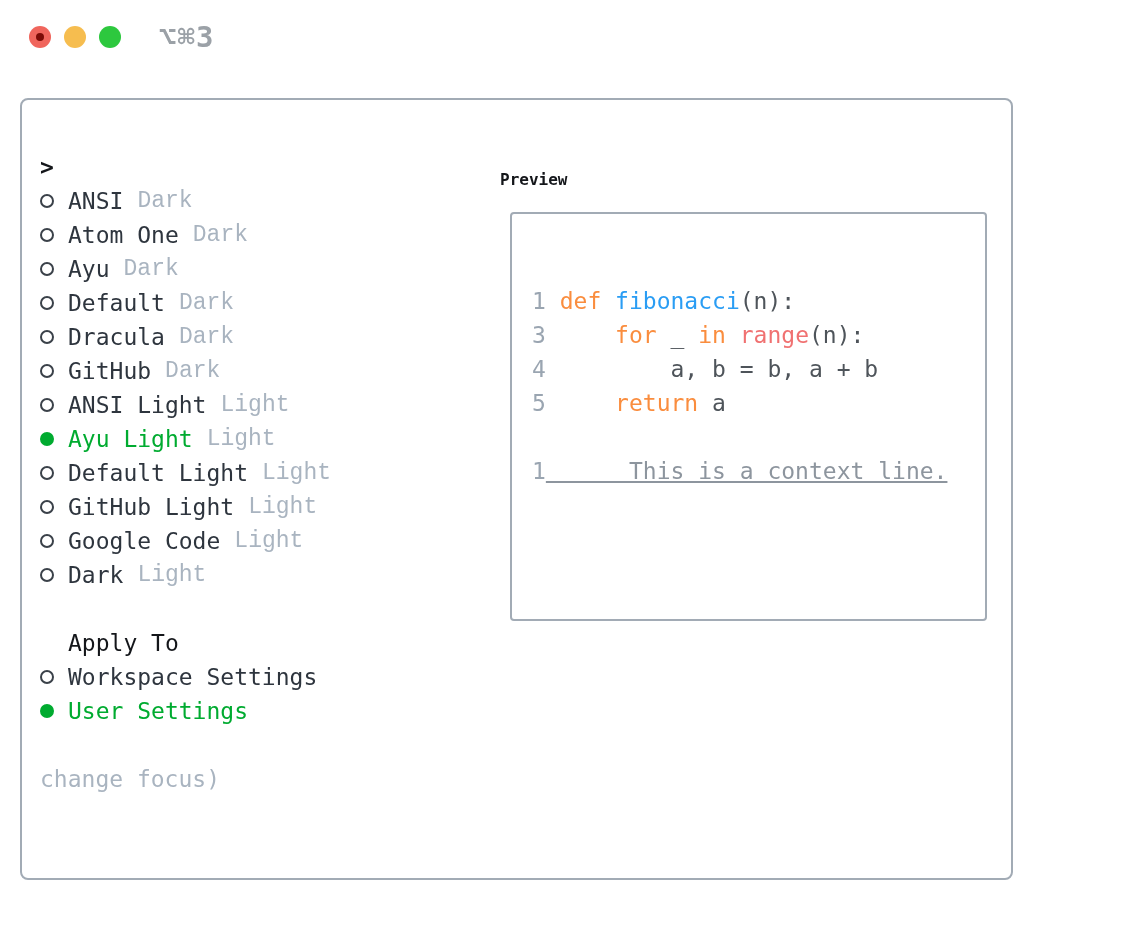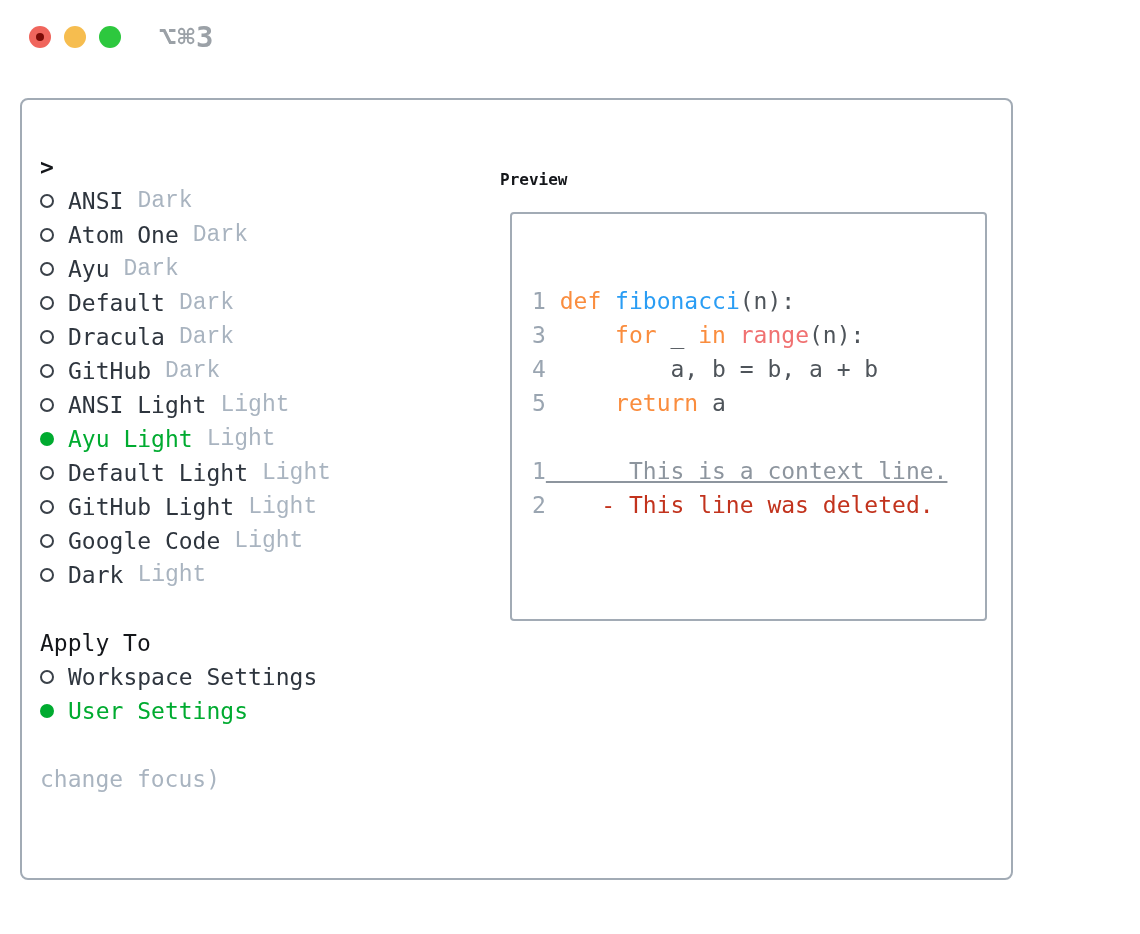--- a/index.html
+++ b/index.html
@@ -31,21 +31,21 @@
   .left-col{position:absolute;left:18px;top:50px;width:450px;font-size:23px;color:var(--item-text);}
   .row{height:34px;display:flex;align-items:center;white-space:pre;}
   .row.blank{height:34px;}
   .cell{width:28px;flex:0 0 28px;display:flex;align-items:center;}
   .prompt{font-weight:bold;color:var(--header);}
   .list-title,.preview-title{font-weight:bold;color:var(--header);}
   .dot{width:14px;height:14px;border:2px solid var(--dot-stroke);border-radius:50%;}
   .selected .dot{background:var(--green);border-color:var(--green);}
   .selected .name{color:var(--green);}
   .sfx{color:var(--muted);margin-left:14px;font-family:Liberation Mono, monospace;}
-  .apply-title{color:var(--header);}
+  .apply-title{margin-left:28px;color:var(--header);}
   .hint{color:var(--muted);}
 
   
   .right-col{position:absolute;left:478px;top:62px;}
   .preview-box{margin-top:16px;margin-left:10px;width:477px;height:409px;border:2px solid var(--panel-border);border-radius:4px;background:#fff;padding:70px 0 0 20px;overflow:hidden;}
   .pline{white-space:pre;font-size:23px;line-height:34px;min-height:34px;}
   .tk-ln{color:var(--ln);}
   .tk-pl{color:var(--pl);}
   .tk-kw{color:var(--kw);}
   .tk-fn{color:var(--fn);}
@@ -110,19 +110,18 @@
     <div class="right-col">
       <div class="row preview-title">Preview</div>
       <div class="preview-box">
         <div id="preview-code">
             <div class="pline"><span class="tk-ln">1 </span><span class="tk-kw">def</span><span class="tk-pl"> </span><span class="tk-fn">fibonacci</span><span class="tk-pl">(n):</span></div>
             <div class="pline"><span class="tk-ln">3 </span><span class="tk-pl">    </span><span class="tk-kw">for</span><span class="tk-pl"> _ </span><span class="tk-kw">in</span><span class="tk-pl"> </span><span class="tk-call">range</span><span class="tk-pl">(n):</span></div>
             <div class="pline"><span class="tk-ln">4 </span><span class="tk-pl">        a, b = b, a + b</span></div>
             <div class="pline"><span class="tk-ln">5 </span><span class="tk-pl">    </span><span class="tk-kw">return</span><span class="tk-pl"> a</span></div>
             <div class="pline"></div>
             <div class="pline"><span class="tk-ln">1</span><span class="tk-ctx">      This is a context line.</span></div>
-            <div class="pline"><span class="tk-ln">2</span><span class="tk-del">    - This line was deleted.</span></div>
           </div>
       </div>
     </div>
 
   </div>
 </div>
 
 </body></html>

